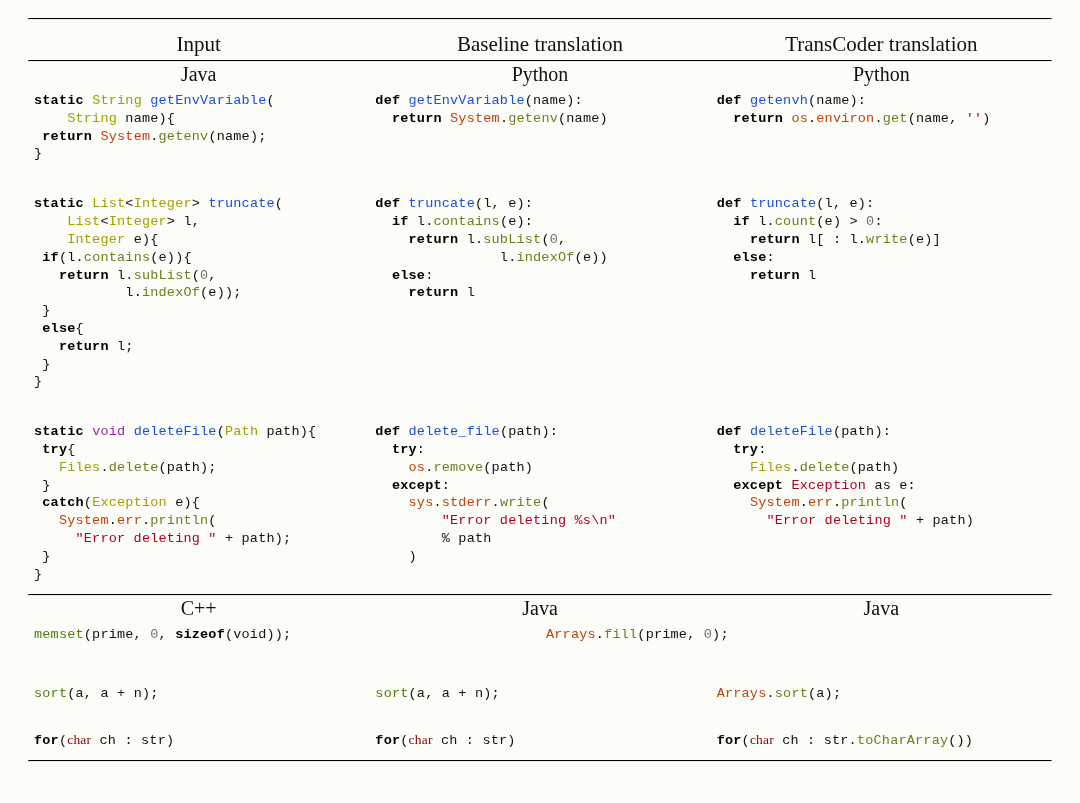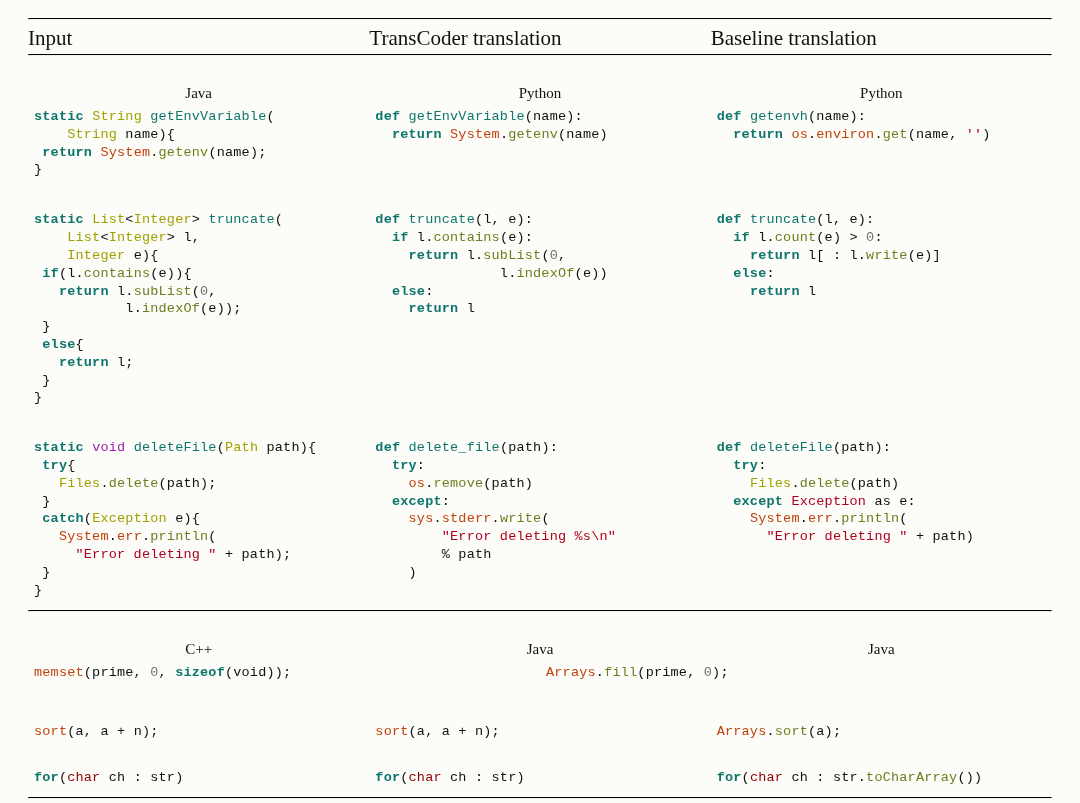--- a/index.html
+++ b/index.html
@@ -8,53 +8,53 @@
     background: #fcfcf8;
     font-family: "Times New Roman", Times, serif;
     color: #111;
     width: 1080px;
     box-sizing: border-box;
   }
   .rule { border-top: 1.5px solid #000; margin: 0; }
   .thinrule { border-top: 1px solid #000; margin: 0; }
   .row { display: flex; }
   .col { flex: 1 1 0; min-width: 0; padding: 2px 6px; }
-  .colhead { text-align: left; font-size: 21px; padding: 6px 0 3px; }
-  .langhead { text-align: center; font-size: 15px; padding: 1px 0 2px; margin-top: 28px; }
+  .colhead { text-align: center; font-size: 21px; padding: 12px 0 3px; }
+  .langhead { text-align: center; font-size: 20px; padding: 1px 0 2px; }
   pre.code {
     font-family: "Courier New", Courier, monospace;
     font-size: 13.5px;
     line-height: 1.32;
     letter-spacing: 0.2px;
     margin: 2px 0 8px;
     white-space: pre;
   }
   
-  .kw-g   { color: #0f766e; font-weight: bold; }   
+  .kw-g   { color: #000000; font-weight: bold; }   
   .kw-v   { color: #a21caf; }                      
   .ty     { color: #a0a000; }                      
-  .fn     { color: #0f766e; }                      
+  .fn     { color: #1d4ed8; }                      
   .meth   { color: #6f7d1e; }                      
   .num    { color: #707070; }                      
-  .builtin{ color: #c2410c; }                      
+  .builtin{ color: #4d7c0f; }                      
   .str    { color: #b00020; }                      
   .cls    { color: #c2410c; }
-  .char-t { color: #8b0000; }
+  .char-t { color: #8b0000; font-family: Liberation Serif, serif; }
 </style>
 </head>
 <body>
 
 <div>
 
   <hr class="rule">
 
   <div class="row">
     <div class="col colhead">Input</div>
+    <div class="col colhead">Baseline translation</div>
     <div class="col colhead">TransCoder translation</div>
-    <div class="col colhead">Baseline translation</div>
   </div>
 
   <hr class="thinrule">
 
   <div class="row">
     <div class="col langhead">Java</div>
     <div class="col langhead">Python</div>
     <div class="col langhead">Python</div>
   </div>
 

